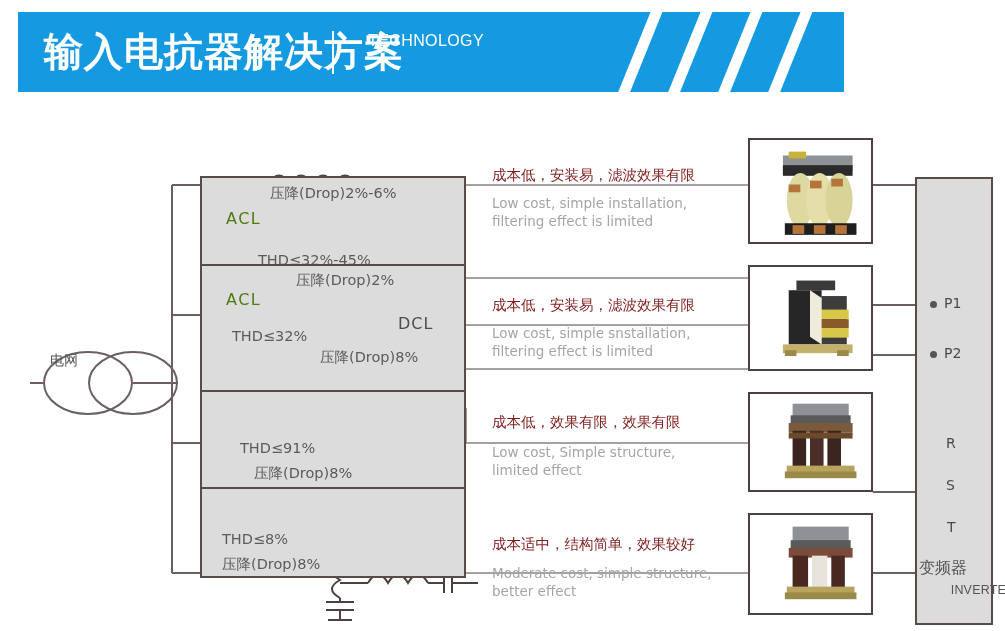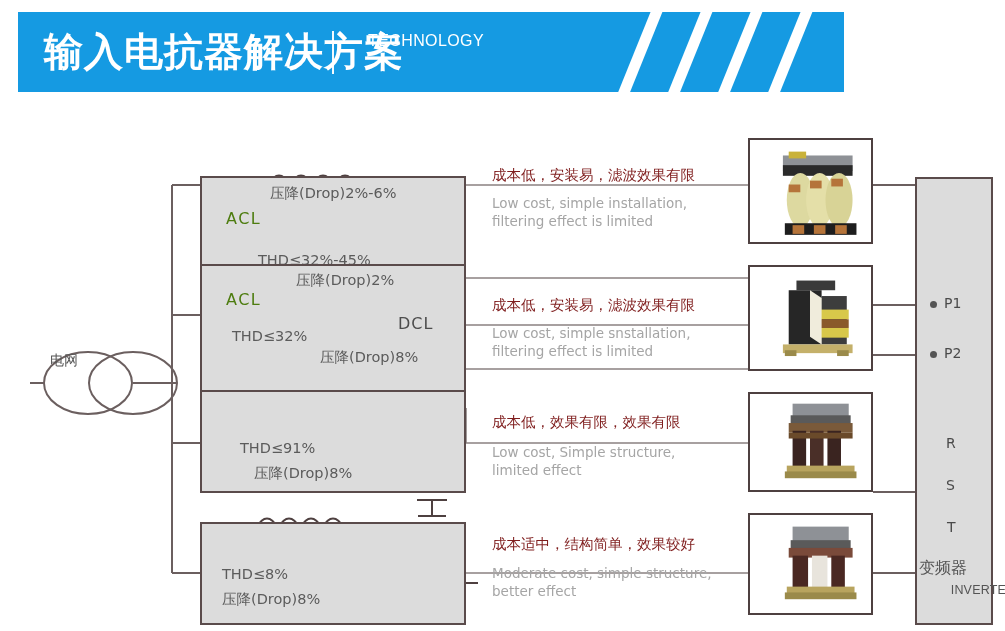--- a/index.html
+++ b/index.html
@@ -333,21 +333,21 @@
     <span class="blk-text dcl" style="left:196px; top:48px;">DCL</span>
     <span class="blk-text" style="left:30px; top:62px;">THD≤32%</span>
     <span class="blk-text" style="left:118px; top:82px;">压降(Drop)8%</span>
   </div>
 
   <div class="circuit-block" style="left:200px; top:390px; width:266px; height:103px;">
     <span class="blk-text" style="left:38px; top:48px;">THD≤91%</span>
     <span class="blk-text" style="left:52px; top:72px;">压降(Drop)8%</span>
   </div>
 
-  <div class="circuit-block" style="left:200px; top:522px; width:266px; height:103px;padding-left:43px;">
+  <div class="circuit-block" style="left:200px; top:487px; width:266px; height:91px;padding-left:43px;">
     <span class="blk-text" style="left:20px; top:42px;">THD≤8%</span>
     <span class="blk-text" style="left:20px; top:66px;">压降(Drop)8%</span>
   </div>
 
   <div>
     <span class="desc-cn" style="left:492px; top:166px;">成本低，安装易，滤波效果有限</span>
     <span class="desc-en" style="left:492px; top:194px;">Low cost, simple installation,</span>
     <span class="desc-en" style="left:492px; top:212px;">filtering effect is limited</span>
   </div>
   <div>

